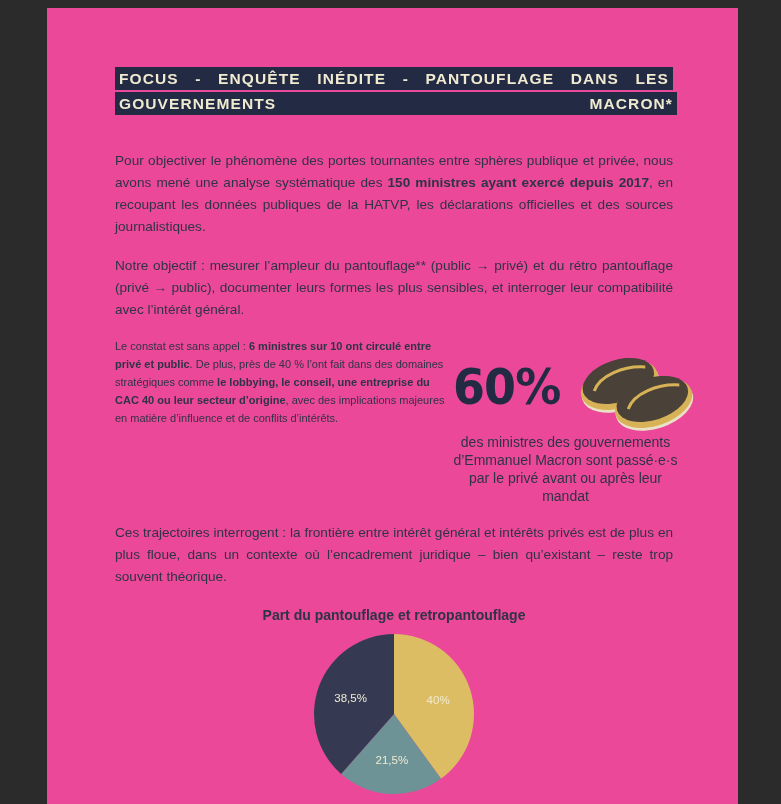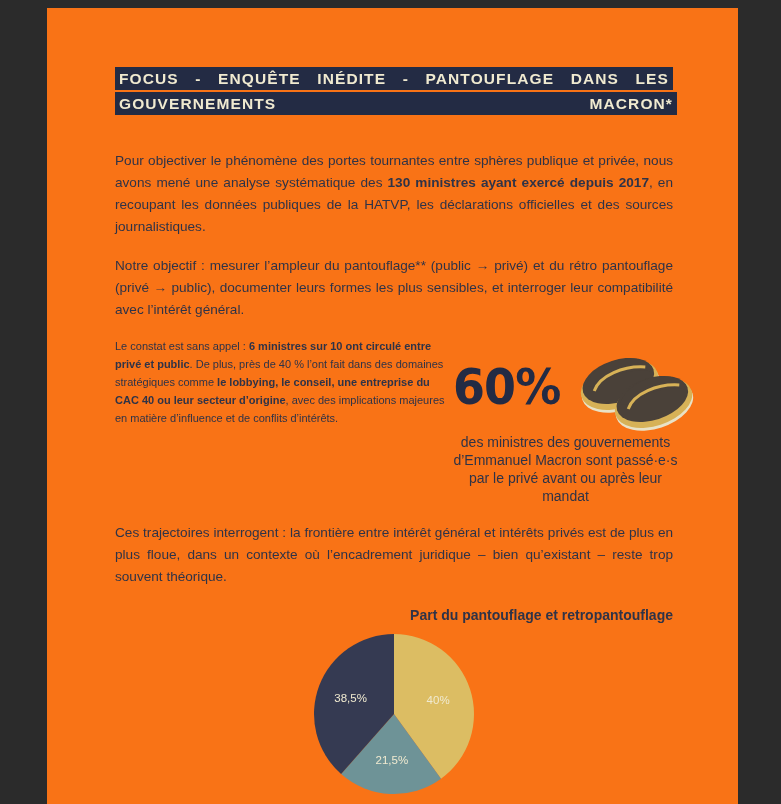--- a/index.html
+++ b/index.html
@@ -13,21 +13,21 @@
     overflow: hidden;
     font-family: "Liberation Sans", sans-serif;
   }
 
   .page {
     position: absolute;
     left: 47px;
     top: 8px;
     width: 691px;
     height: 796px;
-    background: #f97316;
+    background: #ec4899;
     overflow: hidden;
   }
 
   .content {
     position: absolute;
     left: 68px;
     top: 58px;
     width: 558px;
   }
 
@@ -113,21 +113,21 @@
     color: #2f3347;
     font-size: 14px;
     line-height: 1.28;
     margin-top: 2px;
     width: 225px;
   }
 
   
   .chart-block {
     margin-top: 6px;
-    text-align: right;
+    text-align: center;
   }
   .chart-title {
     color: #2f3347;
     font-weight: bold;
     font-size: 14px;
     line-height: 1.5;
     margin-bottom: 6px;
   }
   .pie-holder {
     display: flex;
@@ -143,21 +143,21 @@
 <body>
 
 <div class="page">
   <div class="content">
 
     <div class="title-wrap">
       <span class="title-banner">FOCUS - ENQUÊTE INÉDITE - PANTOUFLAGE DANS LES GOUVERNEMENTS MACRON*</span>
     </div>
 
     <p class="body-text">
-      <span>Pour objectiver le phénomène des portes tournantes entre sphères publique et privée, nous avons mené une analyse systématique des </span><b>130 ministres ayant exercé depuis 2017</b><span>, en recoupant les données publiques de la HATVP, les déclarations officielles et des sources journalistiques.</span>
+      <span>Pour objectiver le phénomène des portes tournantes entre sphères publique et privée, nous avons mené une analyse systématique des </span><b>150 ministres ayant exercé depuis 2017</b><span>, en recoupant les données publiques de la HATVP, les déclarations officielles et des sources journalistiques.</span>
     </p>
 
     <p class="body-text">Notre objectif : mesurer l’ampleur du pantouflage** (public → privé) et du rétro pantouflage (privé → public), documenter leurs formes les plus sensibles, et interroger leur compatibilité avec l’intérêt général.</p>
 
     <div class="split">
       <div class="split-left">
         <p>
           <span>Le constat est sans appel : </span><b>6 ministres sur 10 ont circulé entre privé et public</b><span>. De plus, près de 40 % l’ont fait dans des domaines stratégiques comme </span><b>le lobbying, le conseil, une entreprise du CAC 40 ou leur secteur d’origine</b><span>, avec des implications majeures en matière d’influence et de conflits d’intérêts.</span>
         </p>
       </div>

